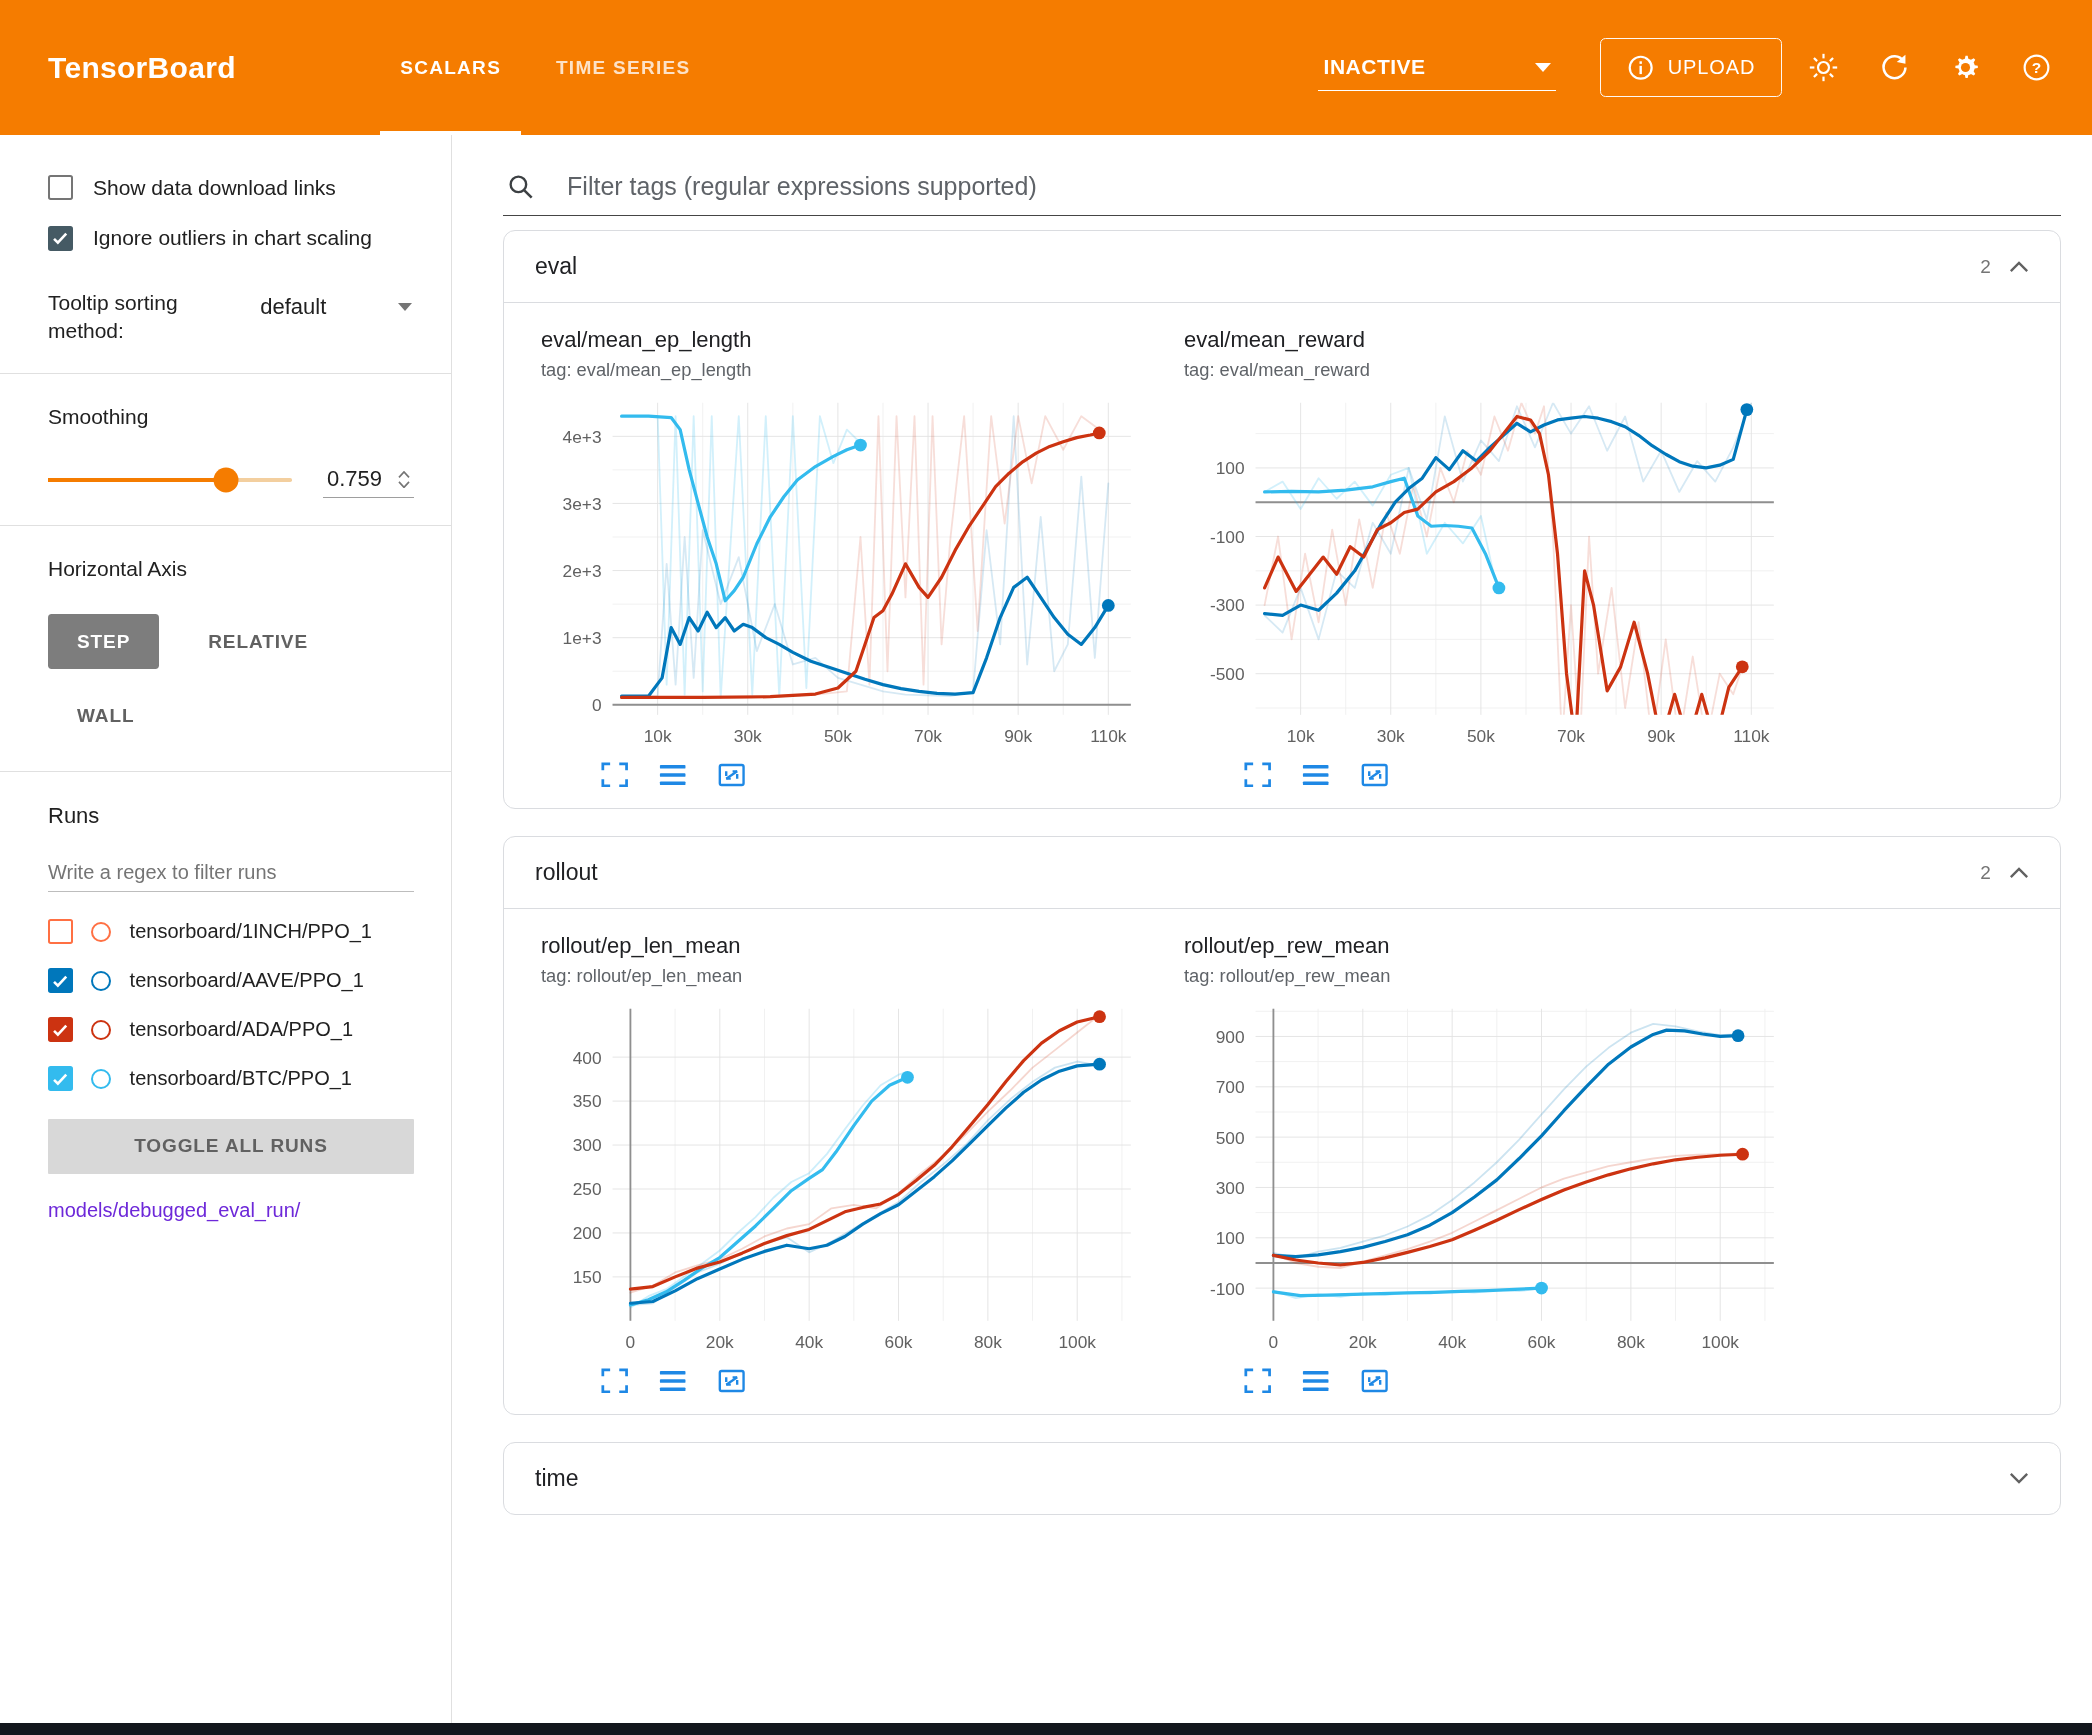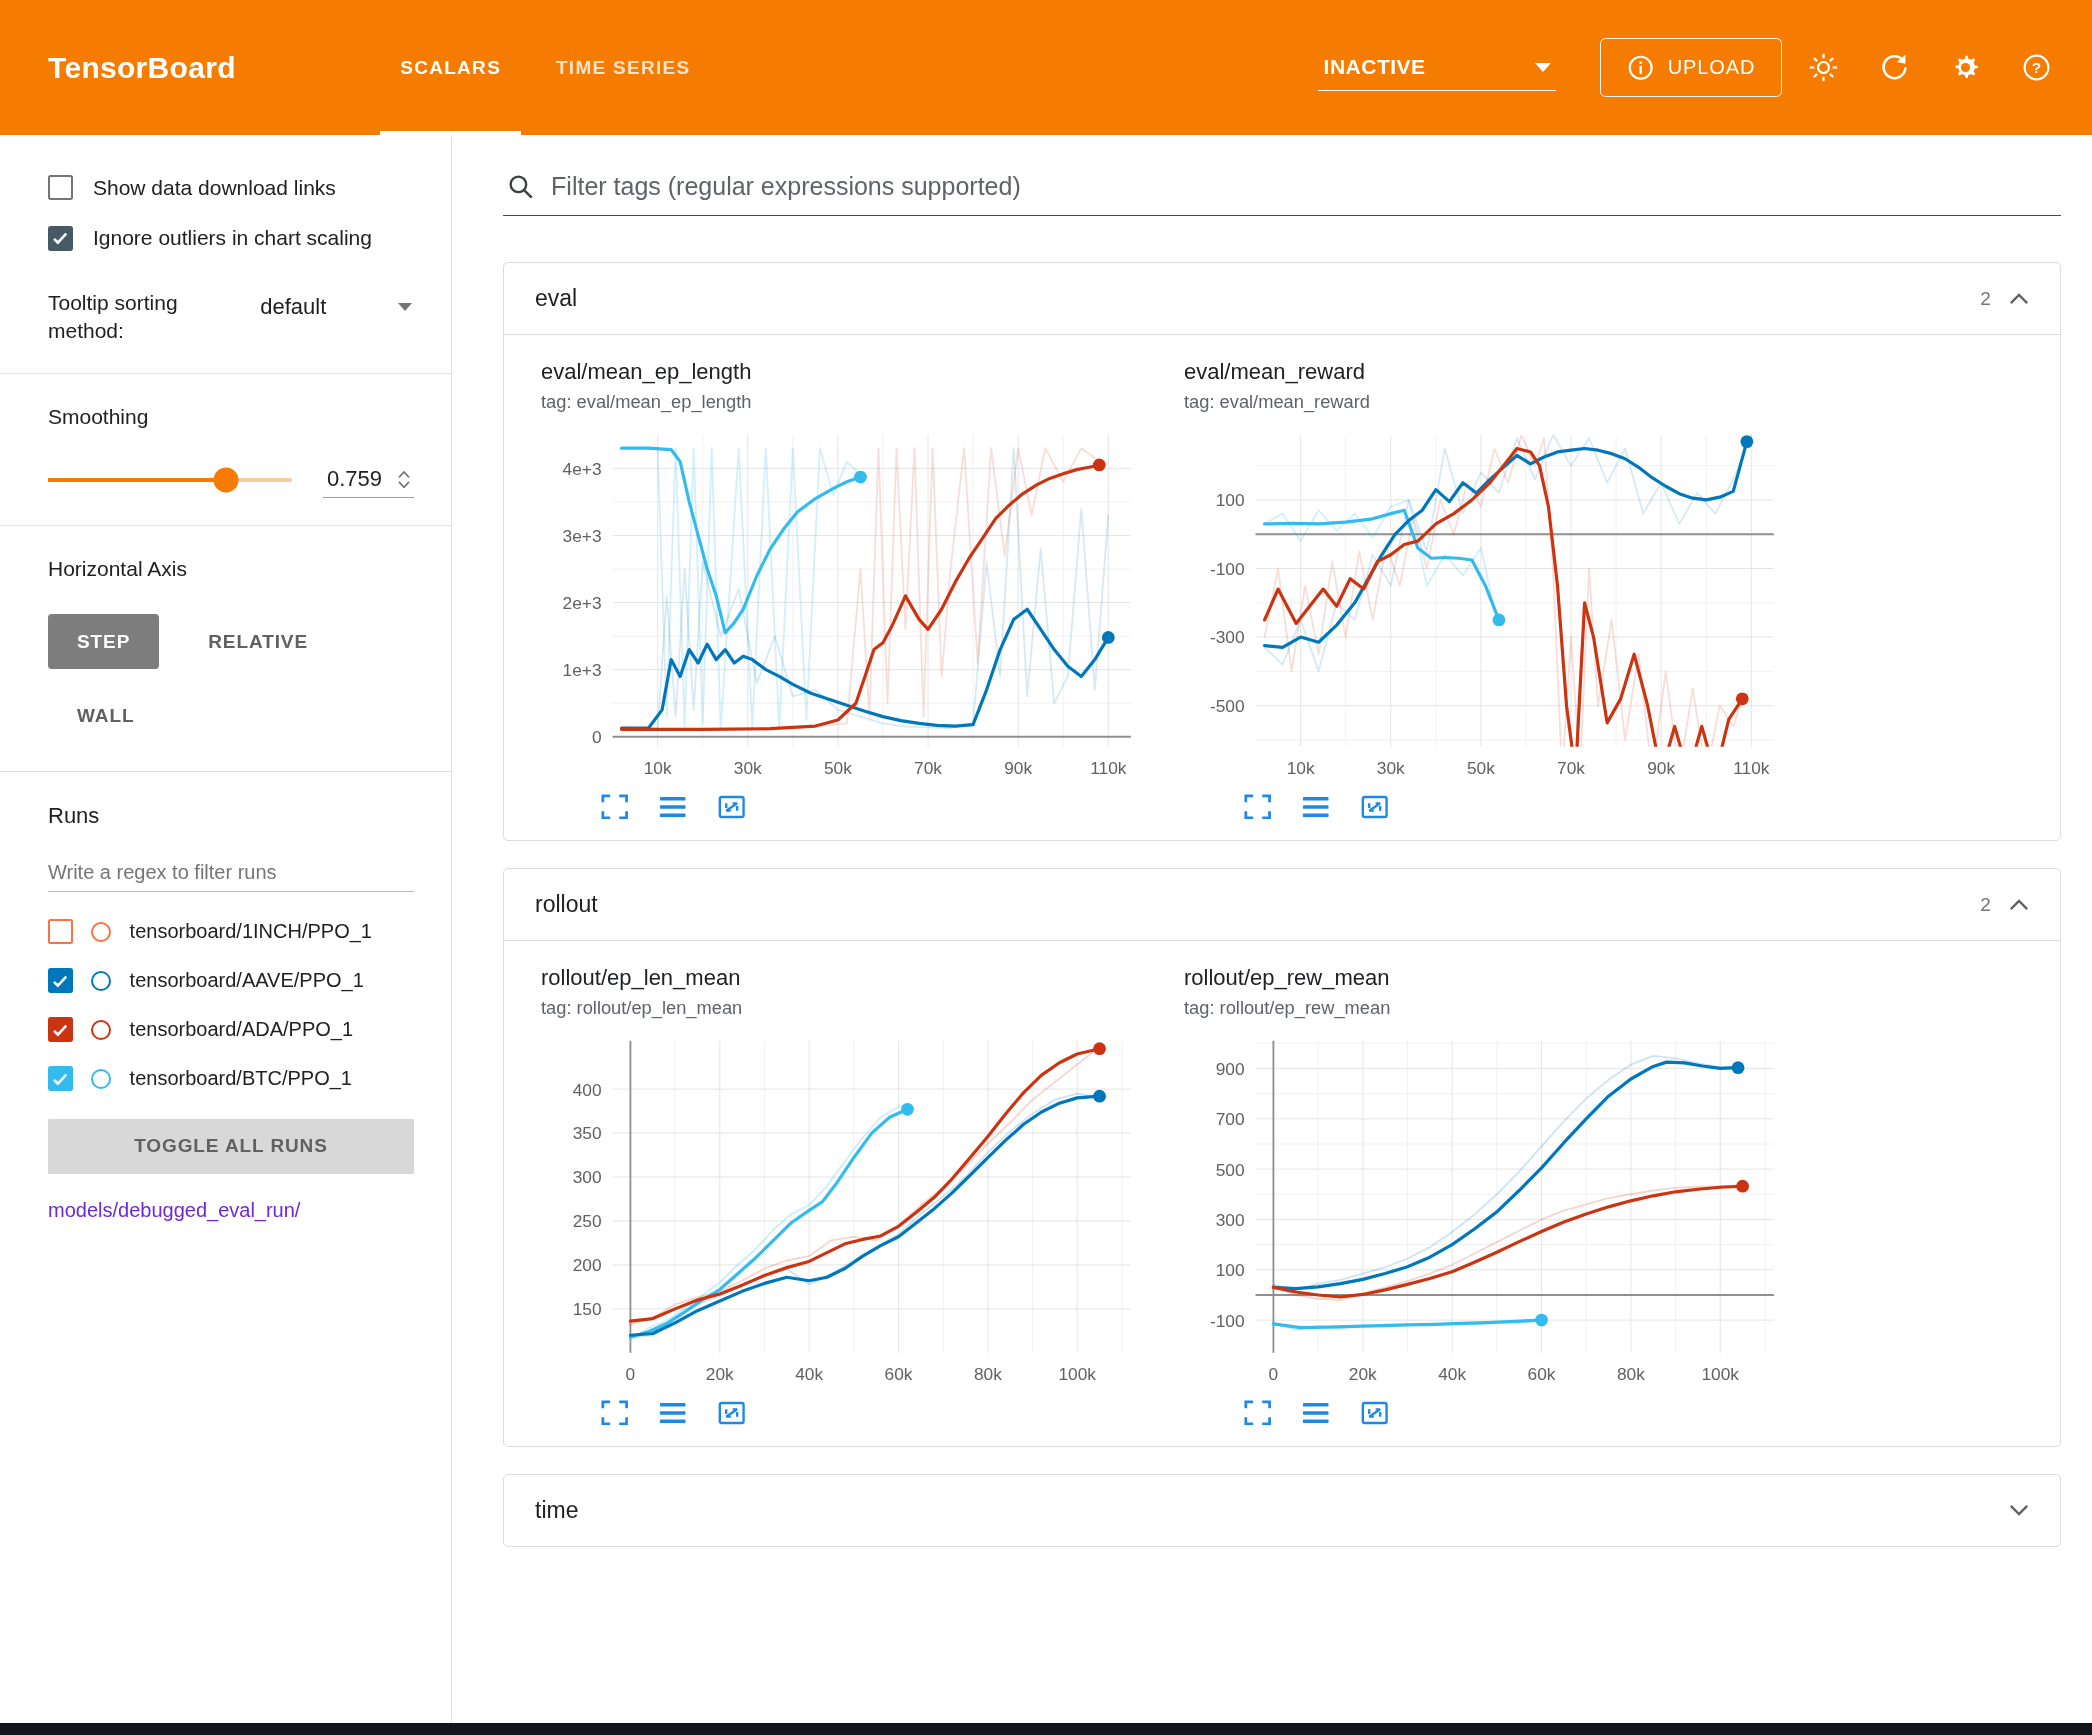--- a/index.html
+++ b/index.html
@@ -53,24 +53,24 @@
 .runs-filter{width:100%;border:none;border-bottom:0.9px solid #bdbdbd;font-size:20px;padding:7.3px 0;outline:none;color:#212121;font-family:"Liberation Sans",sans-serif;margin-bottom:27.4px}
 .runs-filter::placeholder{color:#757575}
 .run-row{display:flex;align-items:center;gap:18.3px;margin-bottom:24px;cursor:pointer}
 .run-checkbox{width:25px;height:25px;border:2.7px solid #999;border-radius:2.7px;display:flex;align-items:center;justify-content:center;flex:0 0 auto}
 .run-swatch{width:20px;height:20px;border-radius:50%;border:2.7px solid #999;flex:0 0 auto}
 .run-label{font-size:20px;color:#212121;white-space:nowrap}
 .toggle-all{width:100%;background:#d8d8d8;border:none;border-radius:1px;color:#616161;font-size:19px;font-weight:bold;letter-spacing:0.9px;padding:16.4px 0;cursor:pointer;font-family:"Liberation Sans",sans-serif;margin-top:3.7px}
 .runs-footer{font-size:20px;color:#6d28d9;margin-top:25.6px}
 
 
-.filter-row{display:flex;align-items:flex-end;gap:17px;border-bottom:1.8px solid #454545;padding:12.8px 3.7px 14.6px 3.7px;margin-bottom:46px}
+.filter-row{display:flex;align-items:flex-end;gap:33px;border-bottom:1.8px solid #454545;padding:12.8px 3.7px 14.6px 3.7px;margin-bottom:14px}
 .filter-input{flex:1;border:none;outline:none;font-size:25px;color:#212121;font-family:"Liberation Sans",sans-serif}
 .filter-input::placeholder{color:#5f6368}
-.card{border:0.9px solid #dadce0;border-radius:5px;margin-bottom:27.4px;background:#fff}
+.card{border:0.9px solid #dadce0;border-radius:12px;margin-bottom:27.4px;background:#fff}
 .card-header{display:flex;align-items:center;padding:22px 31px;border-bottom:0.9px solid #dadce0;cursor:pointer}
 .card.collapsed .card-header{border-bottom:none}
 .card-title{flex:1;font-size:23px;color:#202124}
 .card-count{font-size:19px;color:#757575;margin-right:18.3px}
 .charts-row{display:flex;gap:40px;padding:24px 27.4px 18.3px 37px}
 .chart-fig{width:603px}
 .chart-title{font-size:22px;color:#202124}
 .chart-tag{font-size:18.3px;color:#5f6368;margin-top:5.5px;margin-bottom:9.1px}
 .plot{width:603px;height:365px}
 .chart-actions{display:flex;gap:25.6px;margin-top:5.5px;margin-left:57px}

